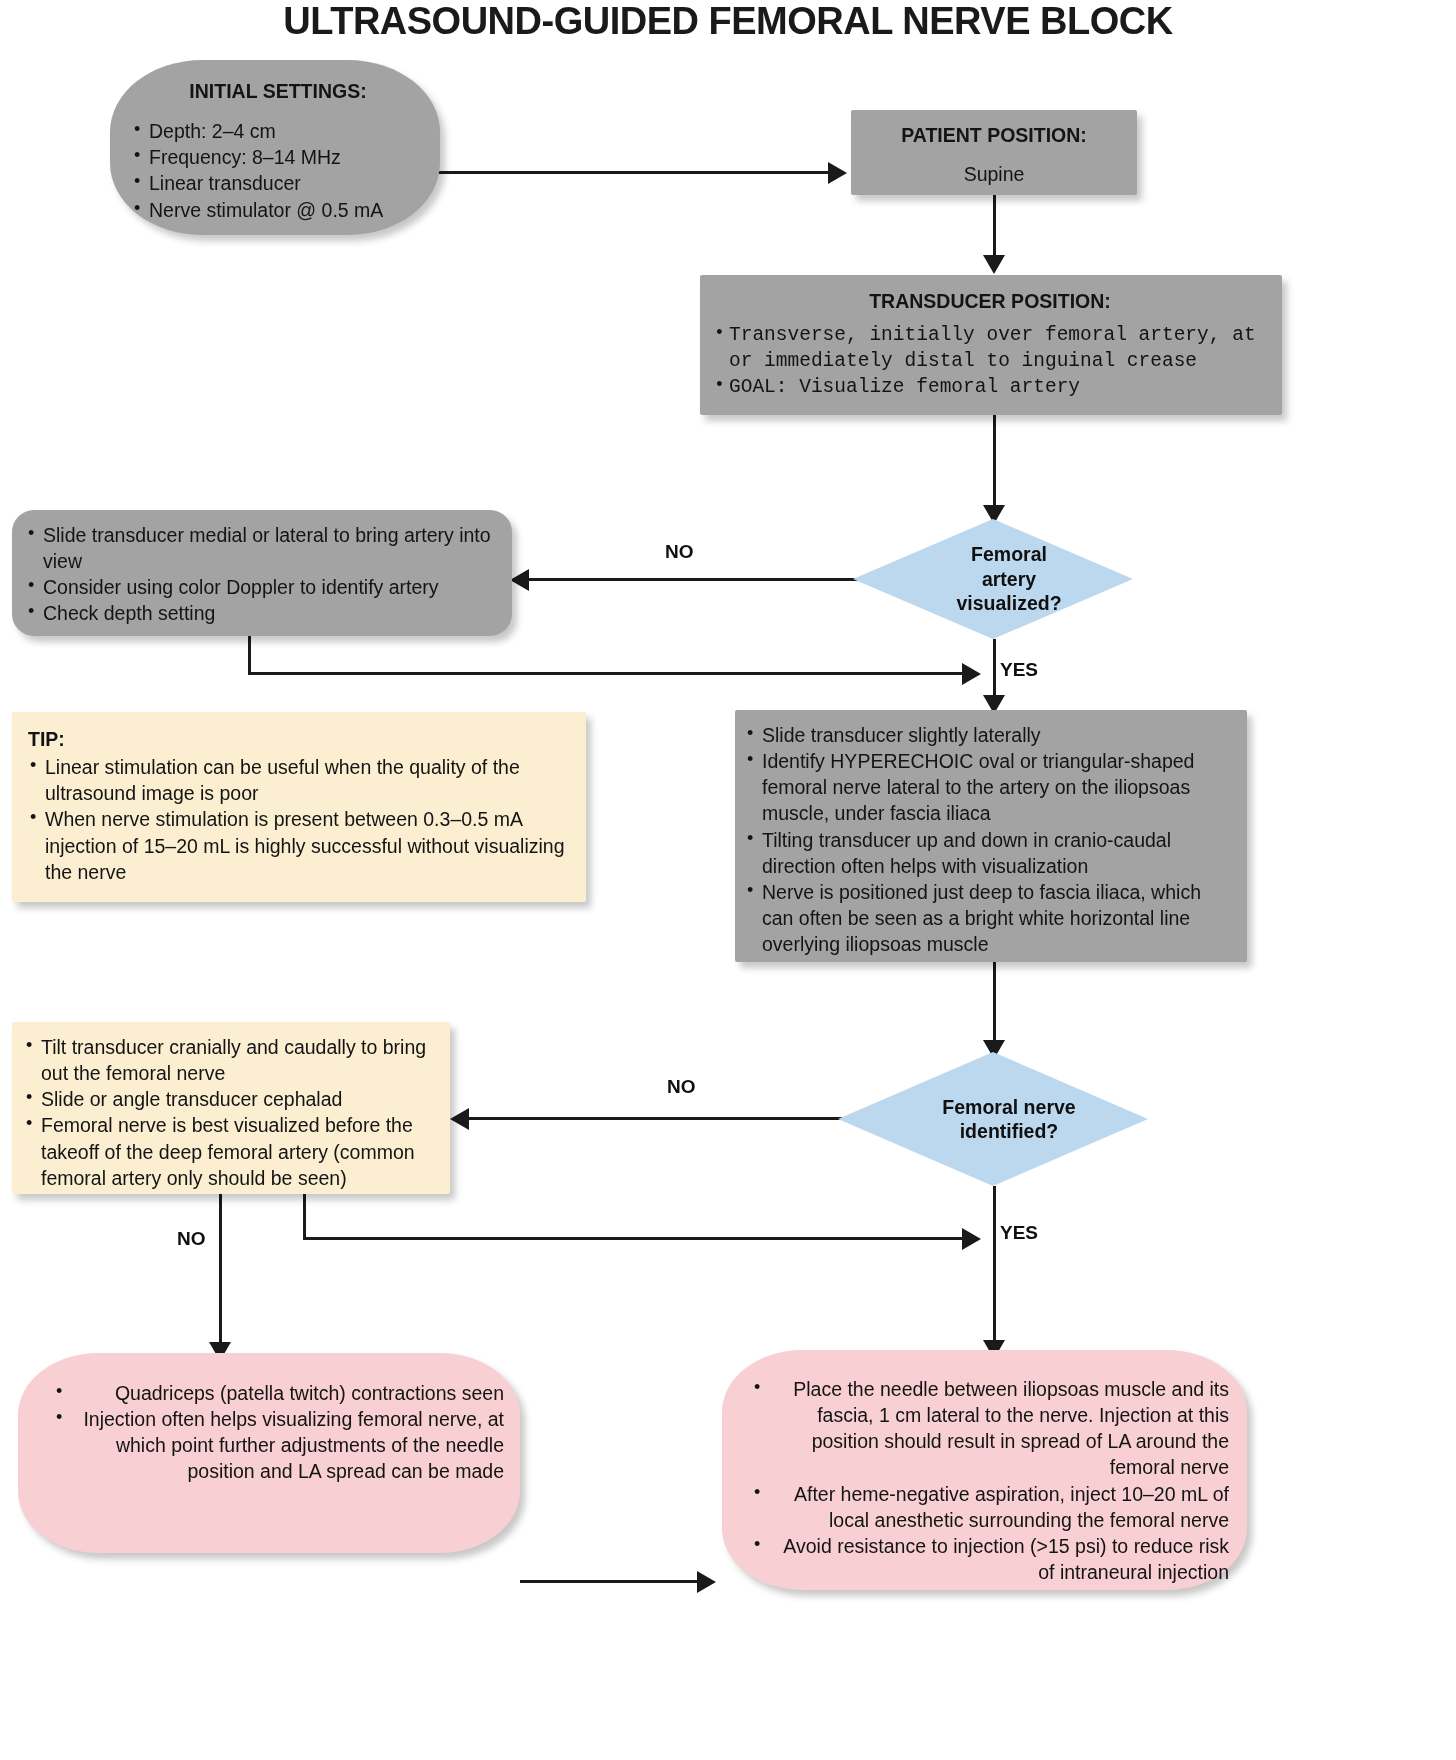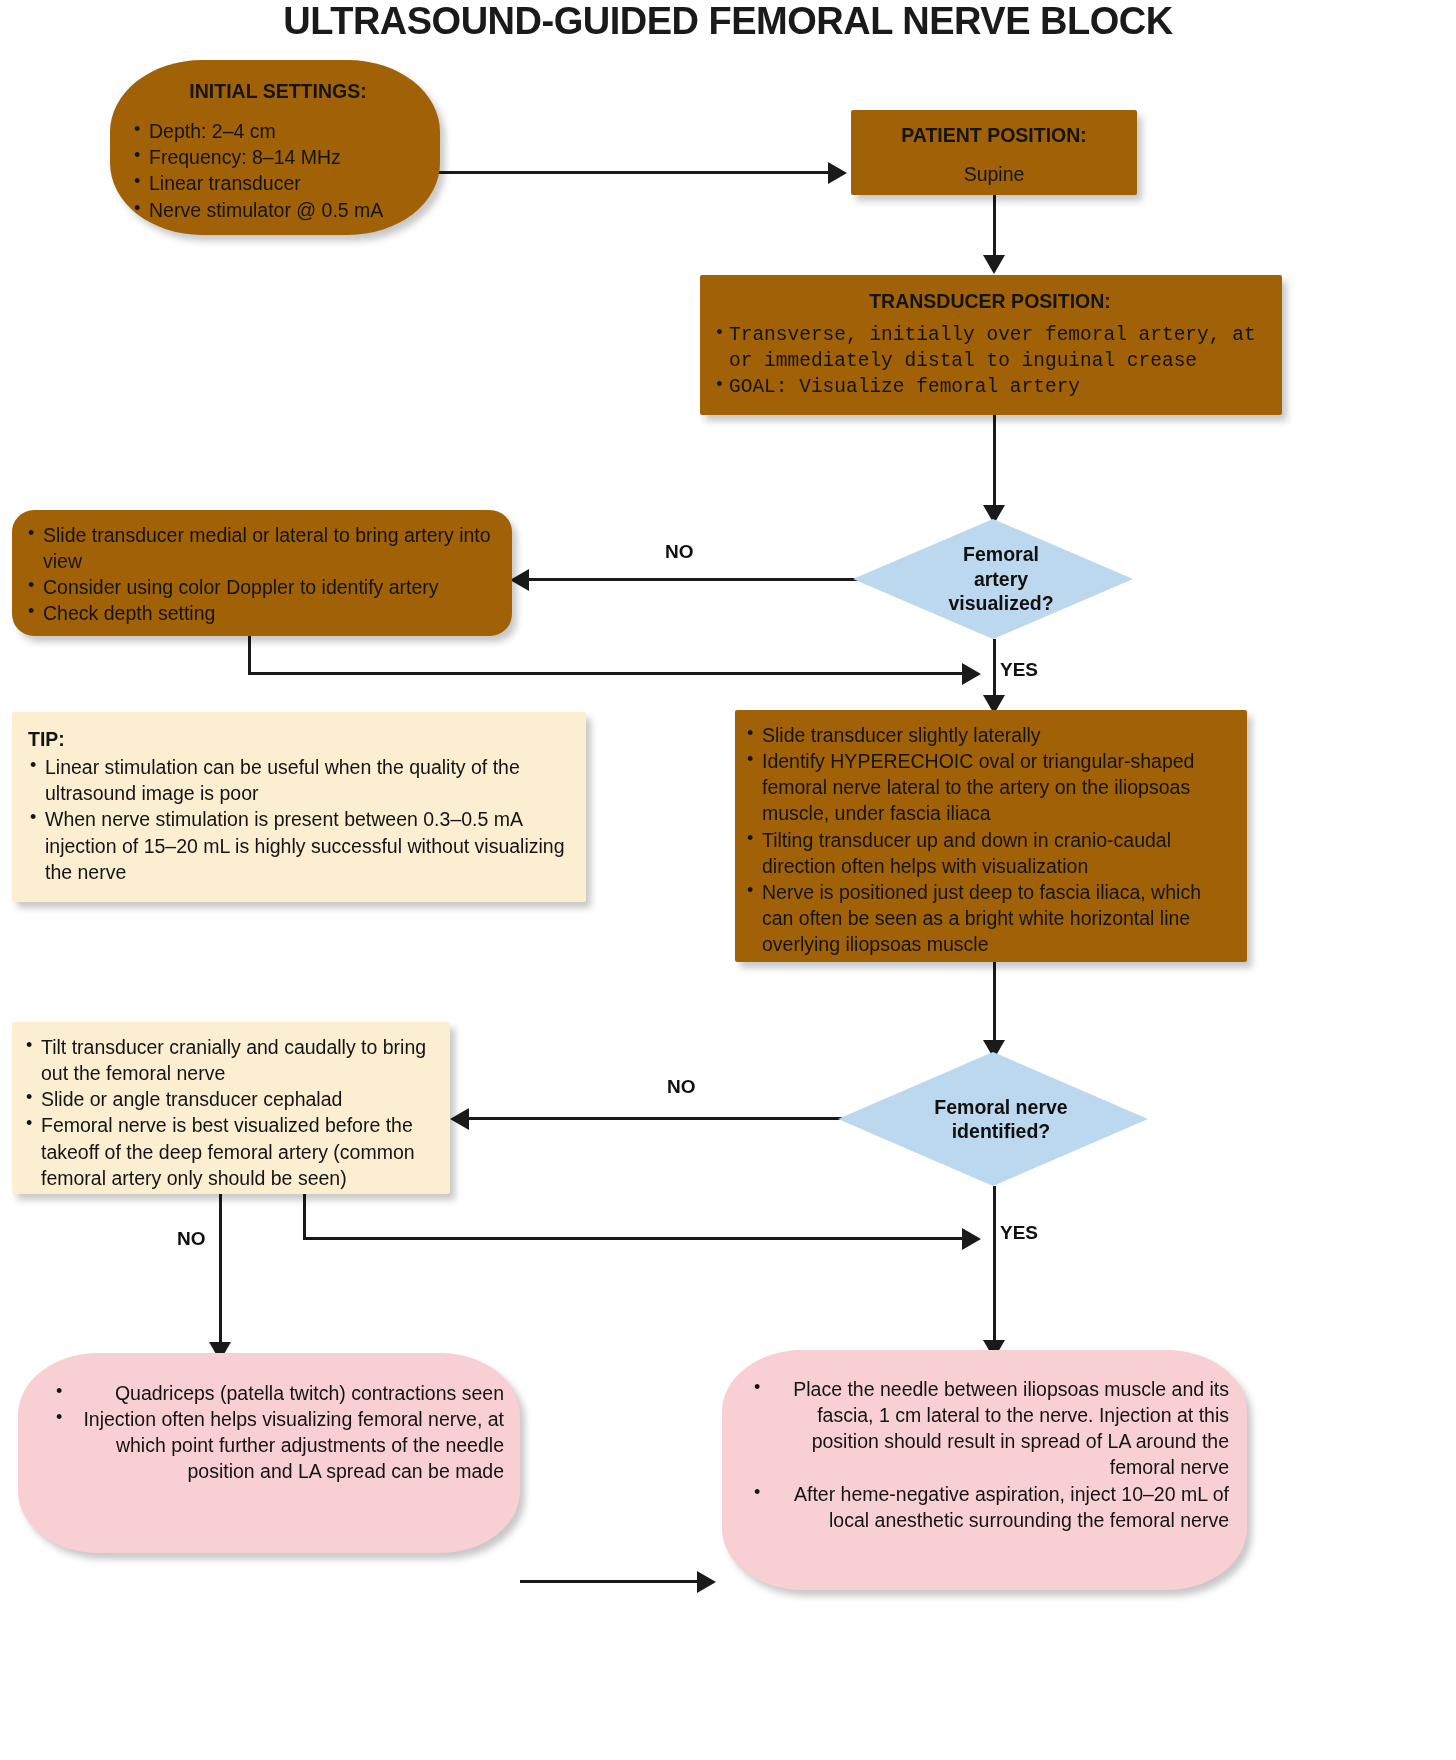--- a/index.html
+++ b/index.html
@@ -36,21 +36,21 @@
   
   .node {
     position: absolute;
     box-sizing: border-box;
     font-size: 19.5px;
     line-height: 1.34;
     color: #141414;
     z-index: 5;
   }
   .node-gray {
-    background: #a16207;
+    background: #a3a3a3;
     box-shadow: 5px 6px 7px rgba(0,0,0,0.22);
   }
   .node-yellow {
     background: #fbeed1;
     box-shadow: 5px 6px 7px rgba(0,0,0,0.22);
   }
   .node-pink {
     background: #f8cfd2;
     box-shadow: 5px 6px 7px rgba(0,0,0,0.22);
     text-align: right;
@@ -99,21 +99,21 @@
   .diamond-shape {
     position: absolute;
     left: 0; top: 0;
     width: 100%; height: 100%;
     background: #bcd8ef;
     clip-path: polygon(50% 0%, 100% 50%, 50% 100%, 0% 50%);
     filter: drop-shadow(5px 6px 6px rgba(0,0,0,0.20));
   }
   .diamond-text {
     position: absolute;
-    left: 8px; top: 0;
+    left: 16px; top: 0;
     width: 100%; height: 100%;
     display: flex;
     flex-direction: column;
     align-items: center;
     justify-content: center;
     font-weight: bold;
     font-size: 19.5px;
     line-height: 1.25;
     text-align: center;
     color: #101010;
@@ -284,16 +284,17 @@
     </ul>
   </div>
 
   <div class="ln ln-h" style="left:520px; top:1580px; width:180px;"></div>
   <div class="arrowhead ah-right" style="left:697px; top:1571px;"></div>
 
   <div class="node node-pink rounded-xl" style="left:722px; top:1350px; width:525px; height:240px; padding:26px 18px 0 30px;">
     <ul class="blist">
       <li>Place the needle between iliopsoas muscle and its fascia, 1 cm lateral to the nerve. Injection at this position should result in spread of LA around the femoral nerve</li>
       <li>After heme-negative aspiration, inject 10–20 mL of local anesthetic surrounding the femoral nerve</li>
+      <li>Avoid resistance to injection (&gt;15 psi) to reduce risk of intraneural injection</li>
     </ul>
   </div>
 
 </div>
 
 </body></html>

